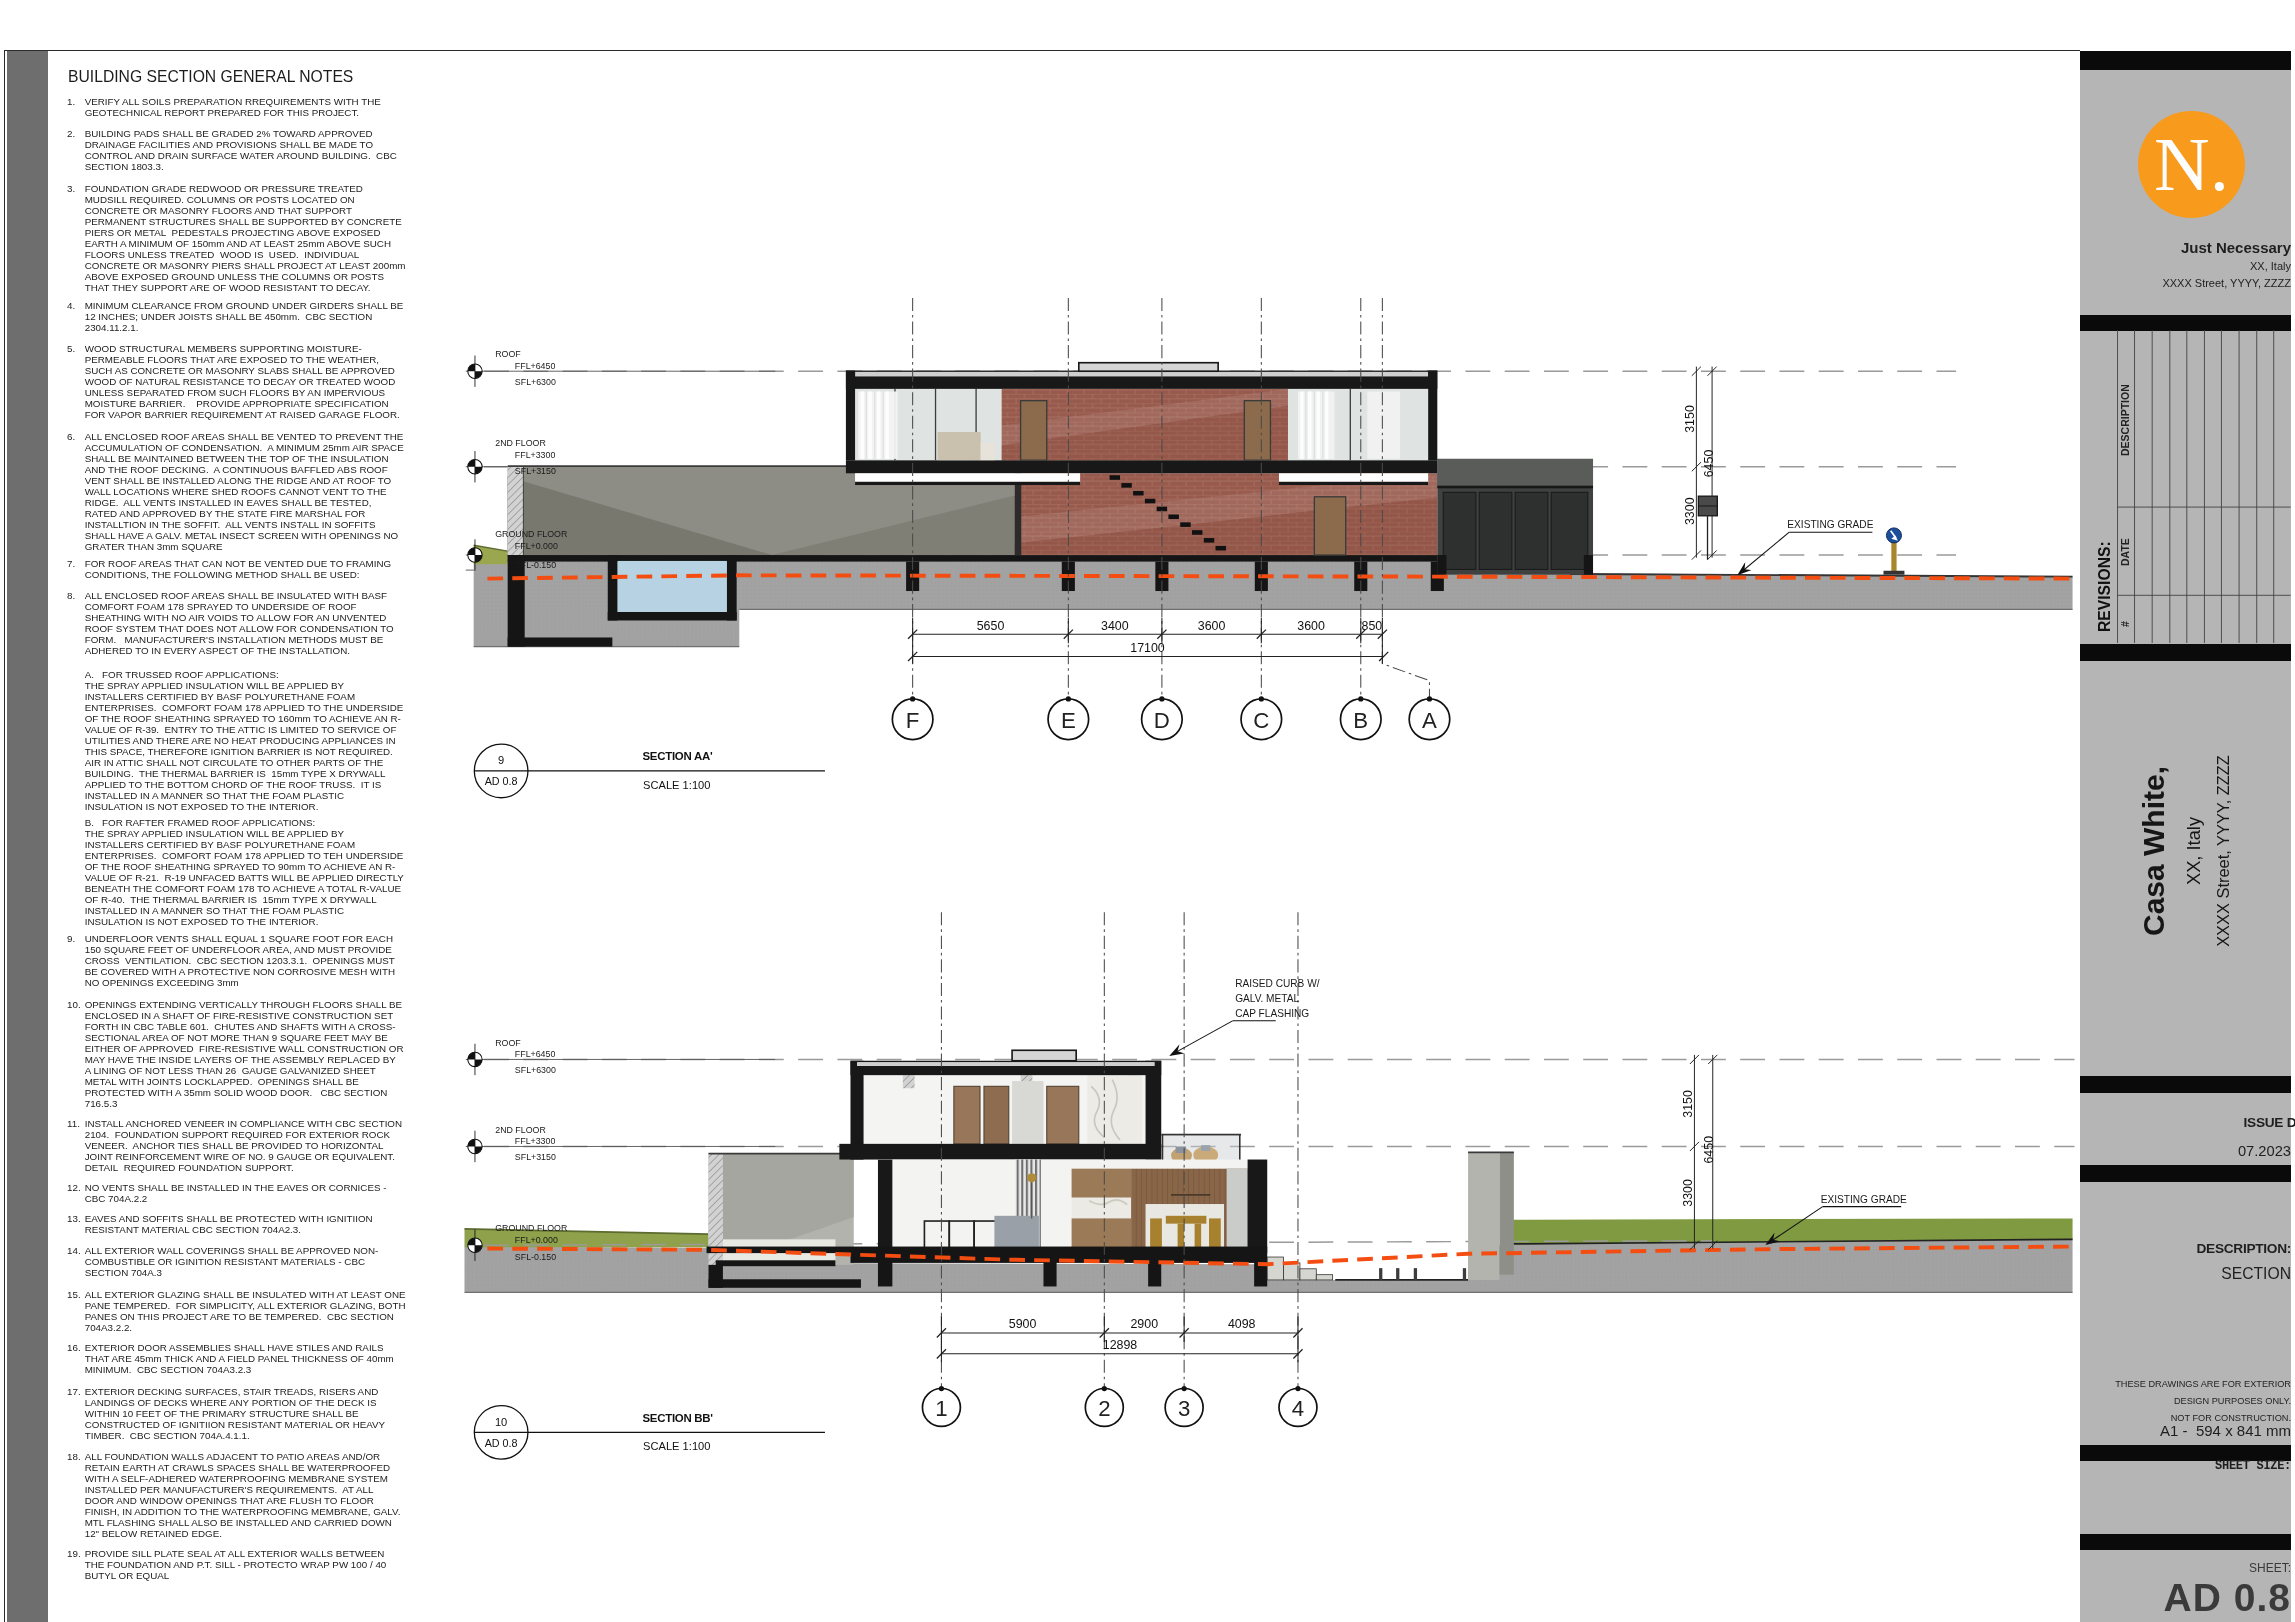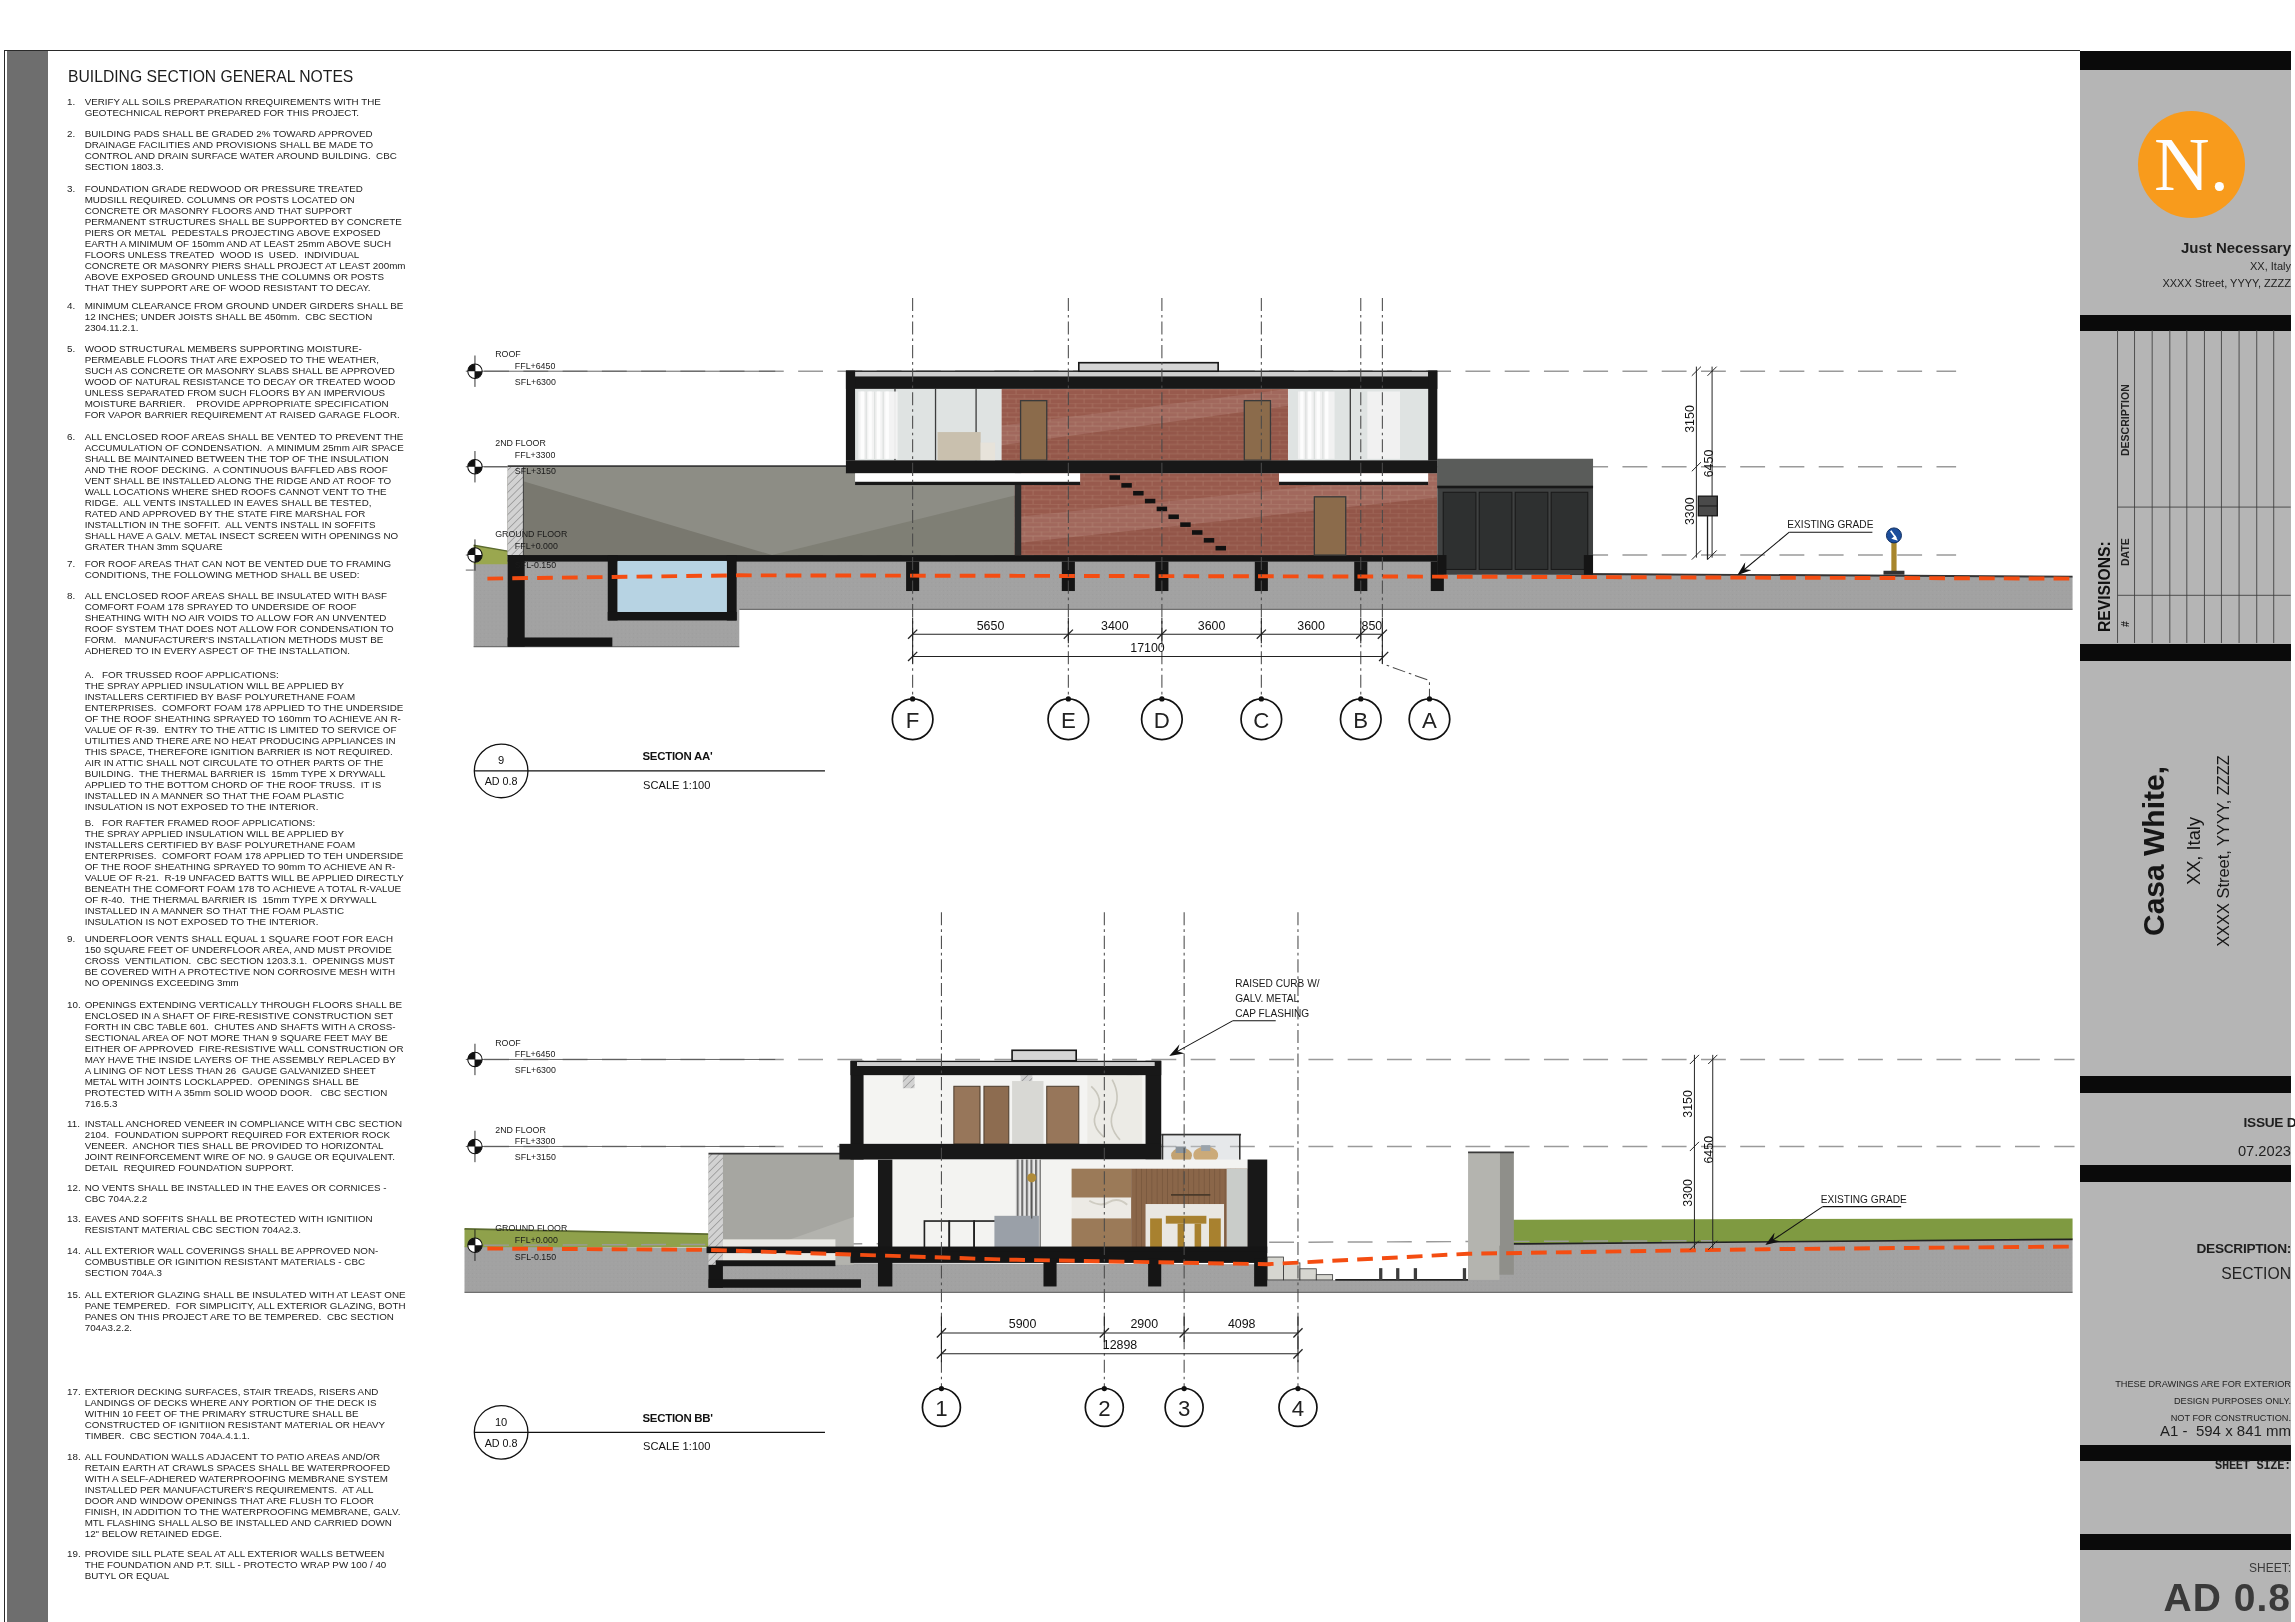--- a/index.html
+++ b/index.html
@@ -104,20 +104,24 @@
     <div class="note" style="top:1245px;">
         <span class="num">14.</span>
         <span class="txt">ALL EXTERIOR WALL COVERINGS SHALL BE APPROVED NON-<br>COMBUSTIBLE OR IGINITION RESISTANT MATERIALS - CBC<br>SECTION 704A.3</span>
       </div>
 
     <div class="note" style="top:1289px;">
         <span class="num">15.</span>
         <span class="txt">ALL EXTERIOR GLAZING SHALL BE INSULATED WITH AT LEAST ONE<br>PANE TEMPERED.&nbsp; FOR SIMPLICITY, ALL EXTERIOR GLAZING, BOTH<br>PANES ON THIS PROJECT ARE TO BE TEMPERED.&nbsp; CBC SECTION<br>704A3.2.2.</span>
       </div>
 
+    <div class="note" style="top:1342px;">
+        <span class="num">16.</span>
+        <span class="txt">EXTERIOR DOOR ASSEMBLIES SHALL HAVE STILES AND RAILS<br>THAT ARE 45mm THICK AND A FIELD PANEL THICKNESS OF 40mm<br>MINIMUM.&nbsp; CBC SECTION 704A3.2.3</span>
+      </div>
 
     <div class="note" style="top:1386px;">
         <span class="num">17.</span>
         <span class="txt">EXTERIOR DECKING SURFACES, STAIR TREADS, RISERS AND<br>LANDINGS OF DECKS WHERE ANY PORTION OF THE DECK IS<br>WITHIN 10 FEET OF THE PRIMARY STRUCTURE SHALL BE<br>CONSTRUCTED OF IGNITIION RESISTANT MATERIAL OR HEAVY<br>TIMBER.&nbsp; CBC SECTION 704A.4.1.1.</span>
       </div>
 
     <div class="note" style="top:1451px;">
         <span class="num">18.</span>
         <span class="txt">ALL FOUNDATION WALLS ADJACENT TO PATIO AREAS AND/OR<br>RETAIN EARTH AT CRAWLS SPACES SHALL BE WATERPROOFED<br>WITH A SELF-ADHERED WATERPROOFING MEMBRANE SYSTEM<br>INSTALLED PER MANUFACTURER'S REQUIREMENTS.&nbsp; AT ALL<br>DOOR AND WINDOW OPENINGS THAT ARE FLUSH TO FLOOR<br>FINISH, IN ADDITION TO THE WATERPROOFING MEMBRANE, GALV.<br>MTL FLASHING SHALL ALSO BE INSTALLED AND CARRIED DOWN<br>12" BELOW RETAINED EDGE.</span>
       </div>

